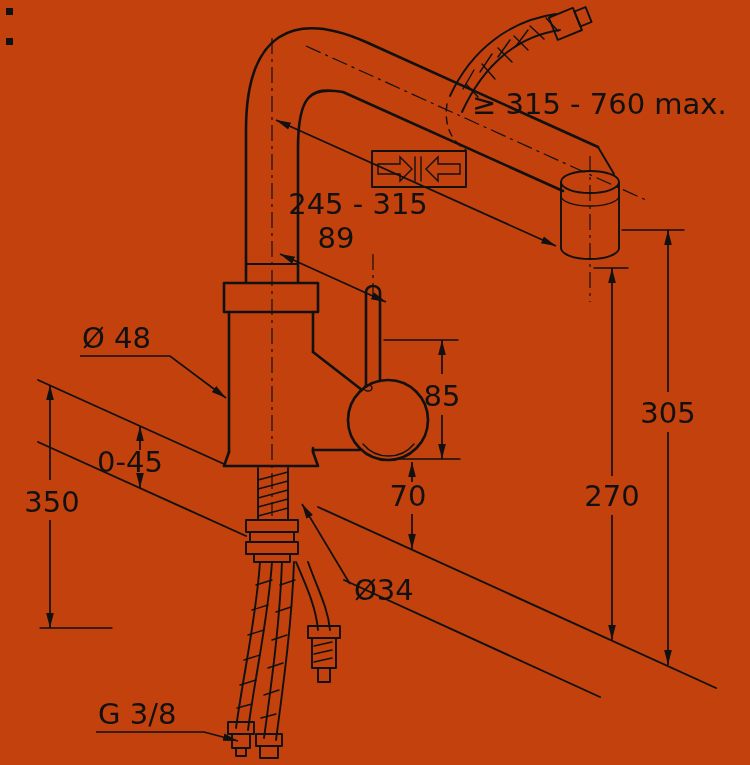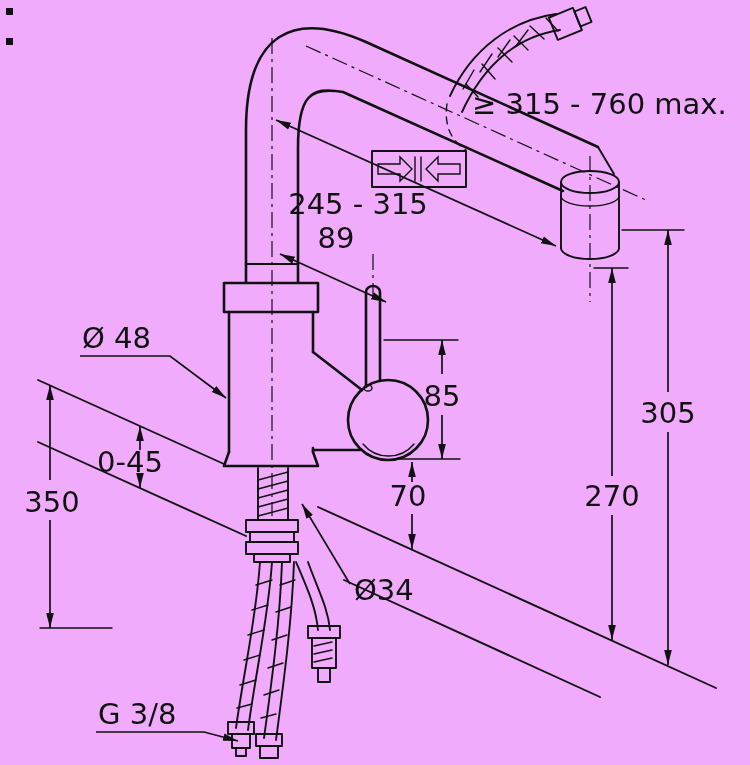--- a/index.html
+++ b/index.html
@@ -1,16 +1,16 @@
 <!DOCTYPE html>
 <html><head>
 <meta charset="utf-8">
 <style>
   html,body{margin:0;padding:0;background:#ffffff;}
-  .stage{position:relative;width:750px;height:765px;background:#f0abfc;overflow:hidden;
+  .stage{position:relative;width:750px;height:765px;background:#c2410c;overflow:hidden;
          font-family:"DejaVu Sans", sans-serif;}
   svg{display:block}
   .ol{fill:none;stroke:#111;stroke-width:2.6;stroke-linejoin:round;stroke-linecap:round}
   .md{fill:none;stroke:#111;stroke-width:1.9;stroke-linejoin:round;stroke-linecap:round}
   .thin{fill:none;stroke:#111;stroke-width:1.4;stroke-linecap:round}
   .dim{fill:none;stroke:#111;stroke-width:1.7}
   .cl{fill:none;stroke:#111;stroke-width:1.2;stroke-dasharray:16 5 3 5}
   .txt{font-family:"DejaVu Sans",sans-serif;font-size:29px;fill:#111}
 </style>
 </head>

